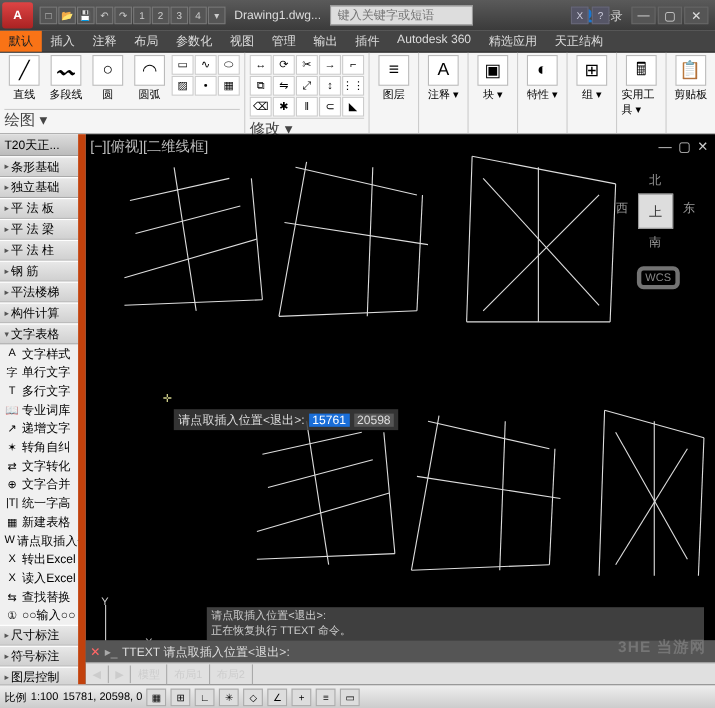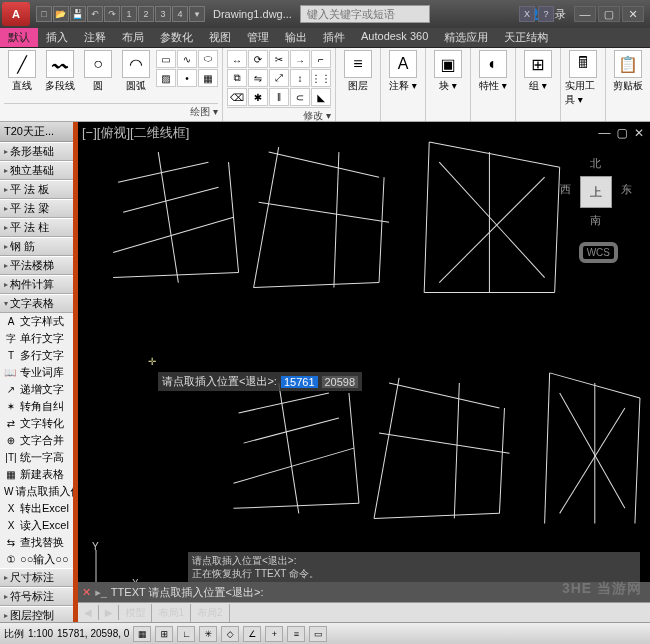--- a/index.html
+++ b/index.html
@@ -9,31 +9,31 @@
 .qat { display: flex; gap: 1px; margin-left: 4px; }
 .qat span { width: 16px; height: 16px; background: #555; border: 1px solid #777; display: flex; align-items: center; justify-content: center; font-size: 9px; color: #ccc; }
 .title-text { margin-left: 8px; font-size: 11px; }
 .search-box { background: #ddd; color: #666; padding: 2px 6px; font-size: 11px; margin-left: 8px; width: 130px; height: 18px; border: 1px solid #999; }
 .title-right { margin-left: auto; display: flex; gap: 8px; align-items: center; padding-right: 6px; }
 .login { display: flex; align-items: center; gap: 3px; }
 .win-btns { display: flex; gap: 2px; }
 .win-btns span { width: 22px; height: 16px; background: #555; display: flex; align-items: center; justify-content: center; border: 1px solid #666; }
 .ribbon-tabs { background: #444; display: flex; height: 20px; border-bottom: 1px solid #222; }
 .rtab { padding: 2px 8px; color: #ddd; font-size: 11px; white-space: nowrap; cursor: pointer; }
-.rtab.active { background: #ec4899; color: #222; }
+.rtab.active { background: #f97316; color: #222; }
 .ribbon { background: #f5f5f5; height: 74px; display: flex; border-bottom: 1px solid #aaa; }
 .panel { border-right: 1px solid #ccc; padding: 2px 4px; display: flex; flex-direction: column; }
 .panel-body { flex: 1; display: flex; gap: 2px; }
 .big-btn { width: 36px; display: flex; flex-direction: column; align-items: center; gap: 1px; font-size: 10px; cursor: pointer; }
 .big-btn .ico { width: 28px; height: 28px; background: #fff; border: 1px solid #bbb; display: flex; align-items: center; justify-content: center; font-size: 16px; }
 .small-grid { display: grid; grid-template-columns: repeat(3,20px); grid-auto-rows: 18px; gap: 1px; }
 .small-grid span { background: #fff; border: 1px solid #ccc; font-size: 10px; display: flex; align-items: center; justify-content: center; }
-.panel-label { font-size: 10px; color: #444; text-align: right; border-top: 1px solid #ccc; margin-top: 1px; padding-top: 1px; }
+.panel-label { font-size: 14px; color: #444; text-align: left; border-top: 1px solid #ccc; margin-top: 1px; padding-top: 1px; }
 .main { display: flex; height: 500px; }
-.sidebar { width: 78px; background: #f0f0f0; border-right: 5px solid #c2410c; overflow: hidden; }
+.sidebar { width: 78px; background: #f0f0f0; border-right: 7px solid #c2410c; overflow: hidden; }
 .side-title { background: linear-gradient(#ddd,#bbb); padding: 2px 4px; font-size: 11px; border-bottom: 1px solid #999; }
 .side-group { background: linear-gradient(#e8e8e8,#d0d0d0); padding: 1px 4px; font-size: 11px; border-top: 1px solid #fff; border-bottom: 1px solid #aaa; cursor: pointer; display: flex; align-items: center; }
 .side-group::before { content: "▸"; font-size: 8px; margin-right: 2px; color: #555; }
 .side-group.open::before { content: "▾"; }
 .side-item { padding: 1px 2px 1px 4px; font-size: 11px; display: flex; align-items: center; gap: 2px; cursor: pointer; white-space: nowrap; }
 .side-item .si { width: 14px; height: 14px; display: inline-flex; align-items: center; justify-content: center; font-size: 10px; }
 .canvas-wrap { flex: 1; background: #000; position: relative; color: #ccc; }
 .viewport-label { position: absolute; top: 2px; left: 4px; font-size: 13px; color: #bbb; }
 .vp-ctrl { position: absolute; top: 4px; right: 6px; display: flex; gap: 6px; font-size: 12px; }
 .nav-cube { position: absolute; top: 30px; right: 14px; width: 80px; height: 80px; }

